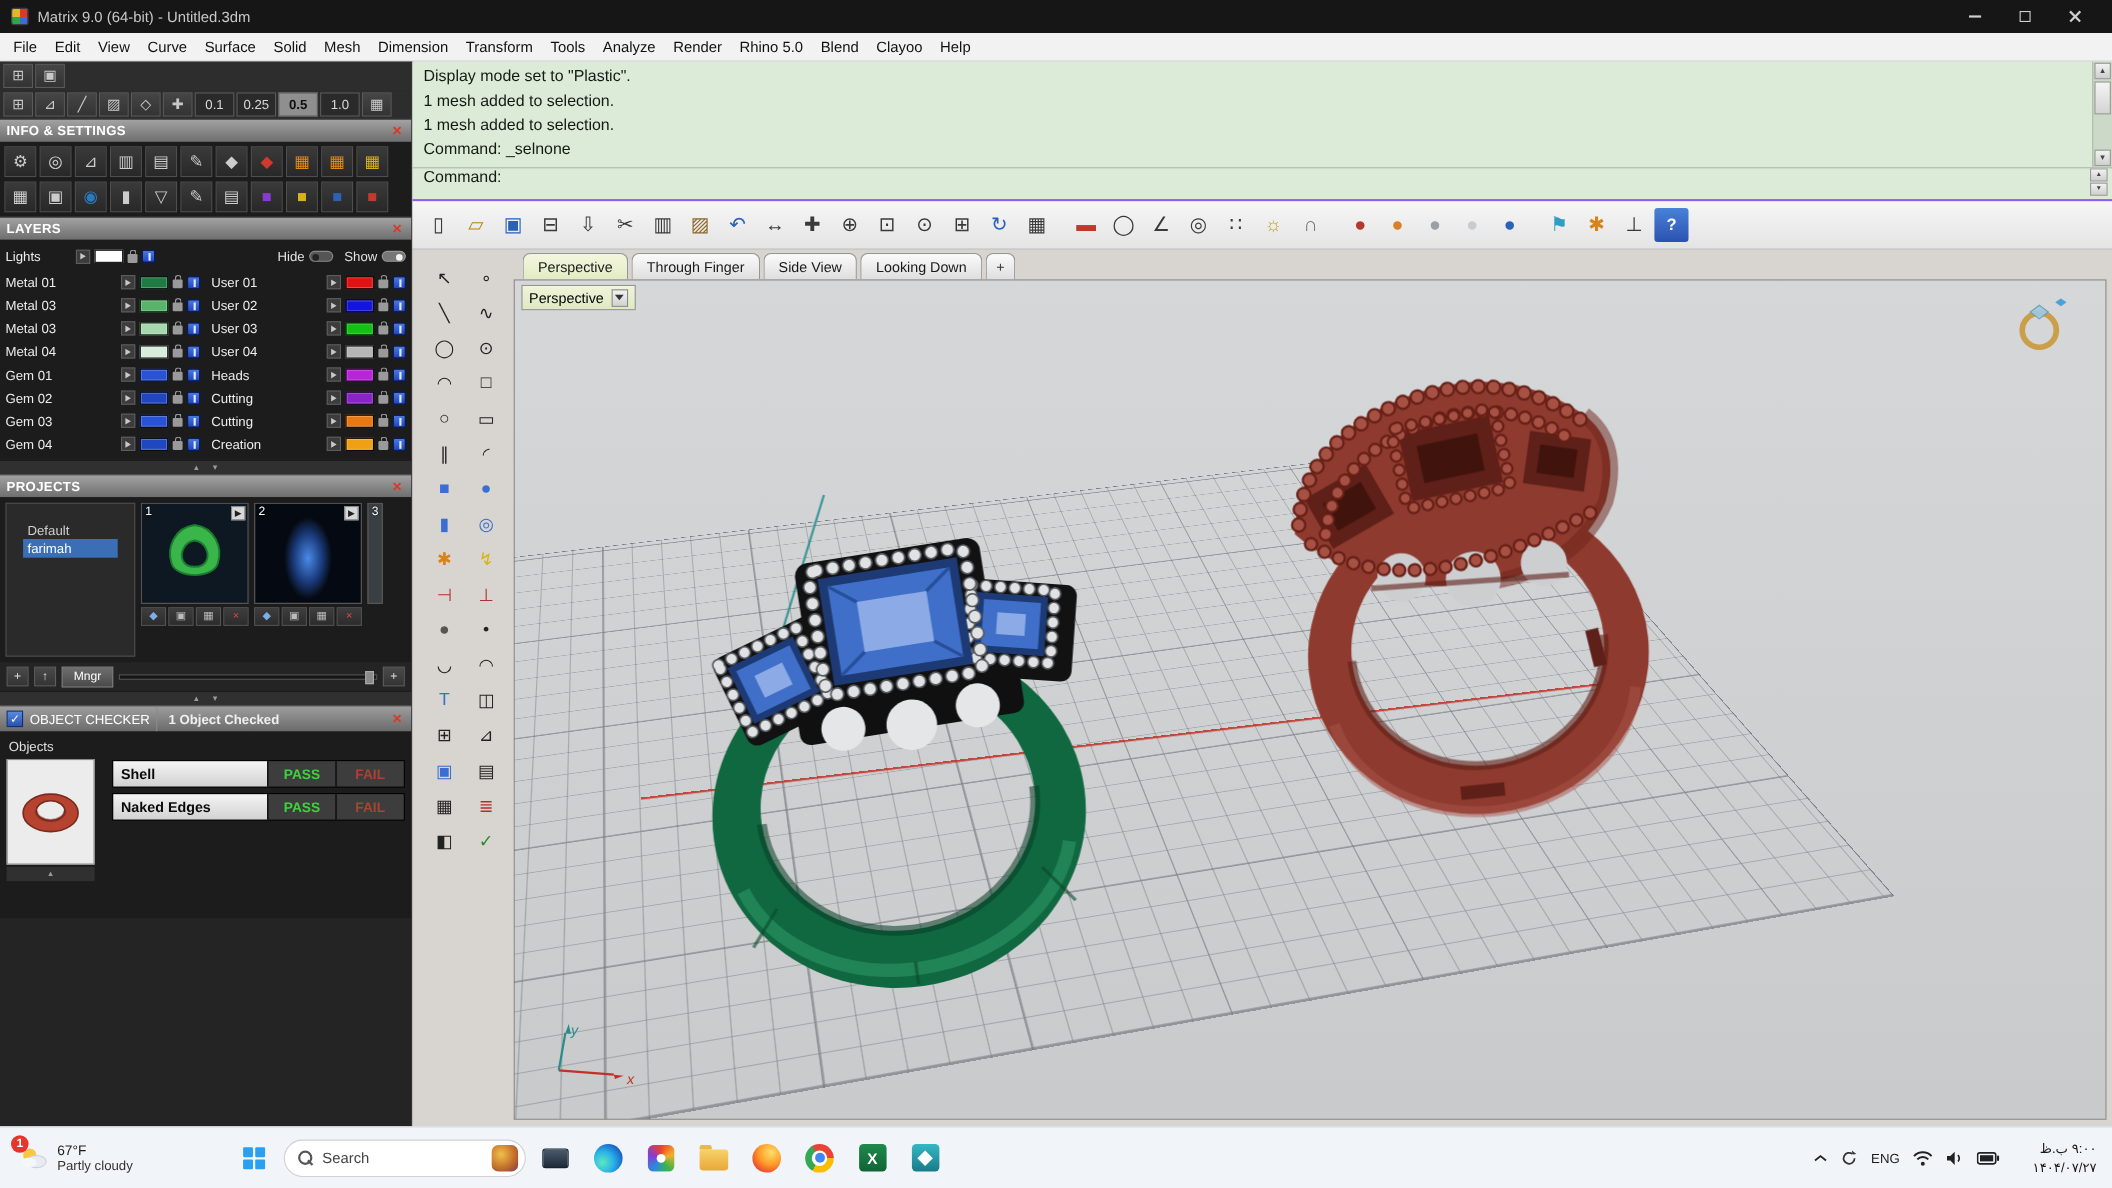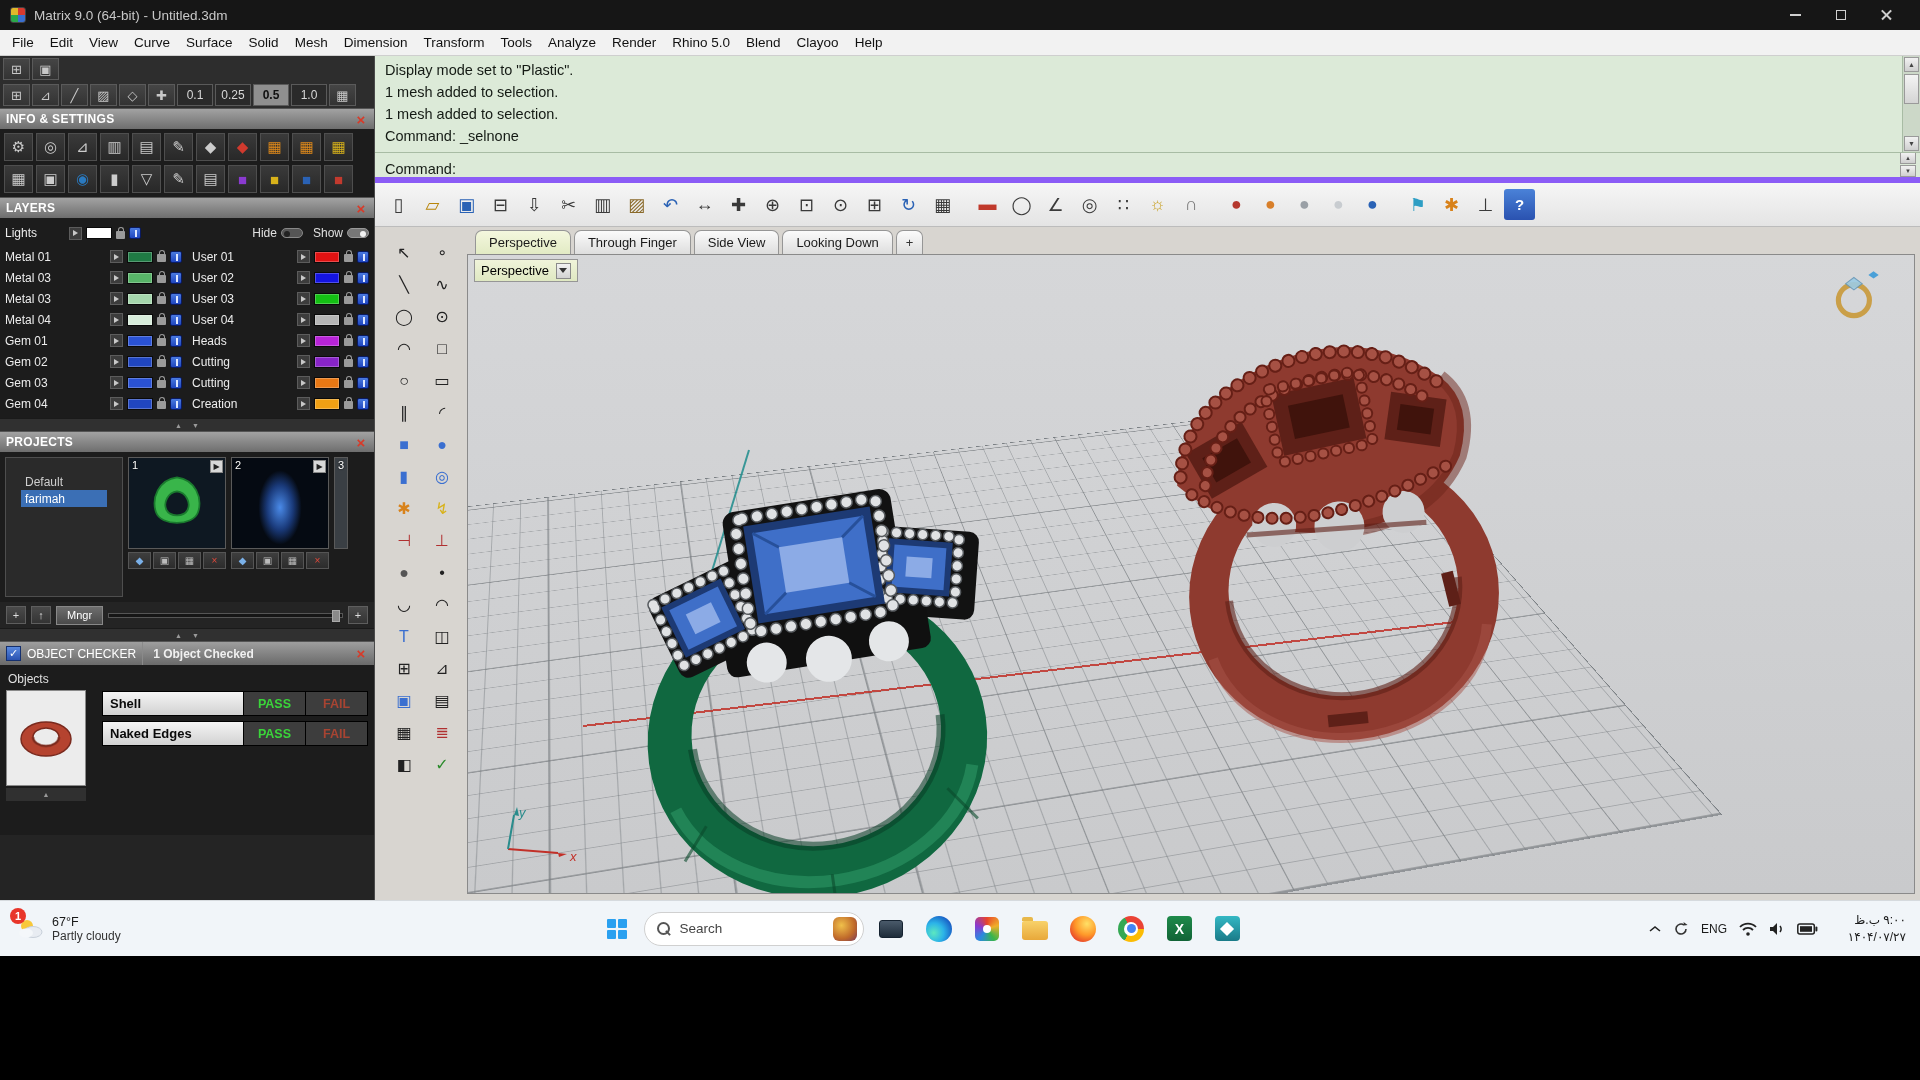--- a/index.html
+++ b/index.html
@@ -1,18 +1,18 @@
 <!DOCTYPE html>
 <html><head>
 <meta charset="utf-8">
 <style>
 *{box-sizing:border-box;margin:0;padding:0}
 html,body{width:1920px;height:1080px;overflow:hidden}
 body{font-family:"Liberation Sans","DejaVu Sans",sans-serif;background:#000}
-.screen{width:1920px;height:956px;display:flex;flex-direction:column;background:#cfd0d2}
+.screen{width:1920px;height:1080px;display:flex;flex-direction:column;background:#cfd0d2}
 
 
 .titlebar{height:30px;flex:none;background:#161616;display:flex;align-items:center;padding:0 10px;gap:8px;color:#c8c8c8}
 .app-logo{width:16px;height:16px;border-radius:3px;background:conic-gradient(#d83a2e 0 25%,#3a6fd0 25% 50%,#2aa84a 50% 75%,#e0b82a 75%);border:1px solid #444}
 .title-text{font-size:13.5px}
 .win-controls{margin-left:auto;display:flex}
 .wc{width:46px;height:30px;display:flex;align-items:center;justify-content:center;position:relative}
 .wc-min{width:11px;height:2px;background:#cfcfcf}
 .wc-max{width:10px;height:10px;border:1.5px solid #cfcfcf}
 .wc-x1,.wc-x2{position:absolute;width:13px;height:1.7px;background:#cfcfcf;left:16px;top:14px}
@@ -91,21 +91,21 @@
 .panel-fill{flex:1;background:#242424}
 
 
 .right{flex:1;display:flex;flex-direction:column;min-width:0;background:#d6d7d9}
 .cmd-history{height:97px;flex:none;background:#dcead8;border-bottom:1px solid #a8bca4;position:relative;padding:3px 26px 0 10px;overflow:hidden}
 .cmd-hline{font-size:14.5px;color:#141a14;line-height:22px;white-space:pre}
 .vscroll{position:absolute;right:0;top:0;bottom:0;width:18px;background:#ccd8c8;border-left:1px solid #a8bca4;display:flex;flex-direction:column;align-items:center;padding:1px}
 .sarr{width:15px;height:15px;background:linear-gradient(#f2f2f2,#cfcfcf);border:1px solid #9a9a9a;color:#444;font-size:7px;display:flex;align-items:center;justify-content:center}
 .sarr.bottom{margin-top:auto}
 .vthumb{width:15px;height:30px;background:linear-gradient(#f4f4f4,#d4d4d4);border:1px solid #9a9a9a;margin-top:2px}
-.cmd-line{height:30px;flex:none;background:#dcead8;border-bottom:6px solid #8b5cf6;display:flex;align-items:flex-end;padding:0 4px 0 10px;gap:4px}
+.cmd-line{height:30px;flex:none;background:#dcead8;border-bottom:2px solid #8b5cf6;display:flex;align-items:flex-start;padding:0 4px 0 10px;gap:4px}
 .cmd-prompt{font-size:14.5px;color:#141a14}
 .cmd-input{flex:1;height:22px;background:transparent;border:none;outline:none;font-size:14.5px;font-family:inherit;color:#141a14}
 .spin{display:flex;flex-direction:column;gap:1px}
 .spin-b{width:16px;height:12px;background:linear-gradient(#f2f2f2,#cfcfcf);border:1px solid #9a9a9a;font-size:6px;color:#444;display:flex;align-items:center;justify-content:center}
 .toolbar{height:44px;flex:none;background:linear-gradient(#f6f6f6,#e4e4e4);border-bottom:1px solid #bcbcbc;display:flex;align-items:center;padding:0 8px;gap:3px}
 .tb{width:31px;height:31px;border-radius:3px;display:flex;align-items:center;justify-content:center;font-size:18px}
 .tb.help{background:linear-gradient(#4a82d8,#2a52b0);font-weight:bold;font-size:15px}
 .tb-gap{width:8px}
 
 
@@ -135,21 +135,21 @@
 .ring-red{position:absolute;left:655px;top:60px;width:430px;height:480px}
 .corner-logo{position:absolute;right:26px;top:8px;width:62px;height:62px}
 .triad{position:absolute;left:26px;bottom:26px;width:92px;height:62px}
 
 
 .taskbar{height:56px;flex:none;background:#f1f5f9;border-top:1px solid #d6dade;display:flex;align-items:center}
 .weather{width:210px;flex:none;display:flex;align-items:center;gap:8px;padding:0 10px 0 16px;position:relative;height:100%}
 .badge{position:absolute;top:7px;left:10px;min-width:16px;height:16px;border-radius:8px;background:#e8352a;color:#fff;font-size:11px;display:flex;align-items:center;justify-content:center;z-index:2;font-weight:bold}
 .wtemp{font-size:12.5px;color:#1a1a1a}
 .wcond{font-size:12px;color:#333}
-.tb-center{flex:1;display:flex;align-items:center;justify-content:center;gap:6px}
+.tb-center{flex:1;display:flex;align-items:center;gap:6px}
 .app{width:42px;height:42px;border-radius:5px;display:flex;align-items:center;justify-content:center}
 .start{display:grid;grid-template-columns:9px 9px;grid-template-rows:9px 9px;gap:2px}
 .start i{background:#2aa0f0;border-radius:1px}
 .search-pill{width:220px;height:34px;background:#fff;border:1px solid #d0d0d0;border-radius:17px;display:flex;align-items:center;padding:0 6px 0 12px;gap:8px}
 .glass{width:14px;height:14px;position:relative;flex:none}
 .glass:before{content:"";position:absolute;width:9px;height:9px;border:2px solid #555;border-radius:50%;left:0;top:0}
 .glass:after{content:"";position:absolute;width:6px;height:2px;background:#555;transform:rotate(45deg);left:8px;top:10px}
 .search-text{flex:1;color:#444;font-size:13.5px}
 .search-img{width:24px;height:24px;border-radius:6px;background:radial-gradient(circle at 35% 35%,#f0c04a,#c06a2a 60%,#7a3a5a)}
 .monitor{width:24px;height:18px;background:linear-gradient(#4a5a6a,#1e2c3a);border-radius:3px;border:1px solid #152230}

